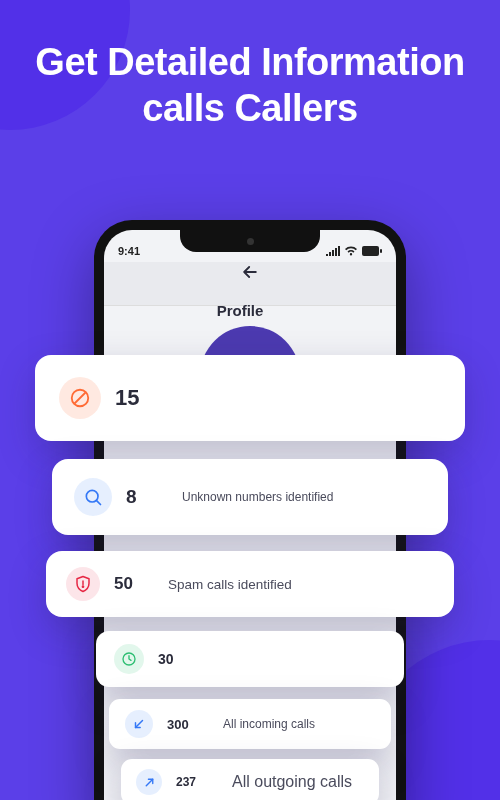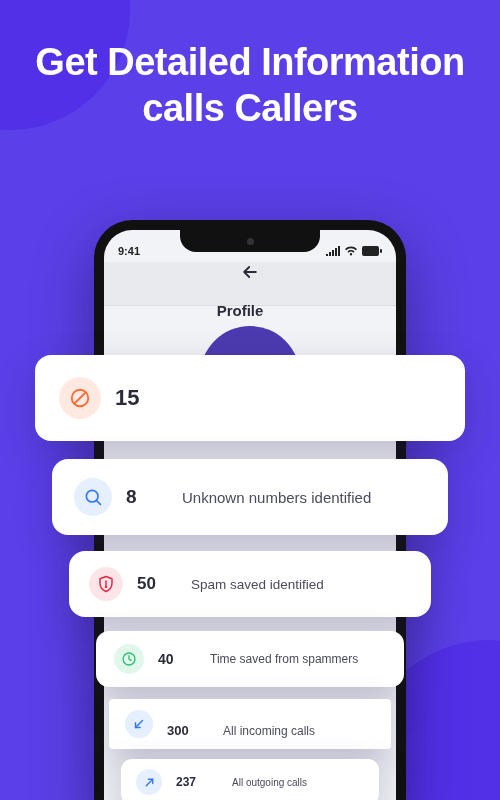--- a/index.html
+++ b/index.html
@@ -152,41 +152,41 @@
   .card .lbl { color: #4A4B5C; white-space: nowrap; }
 
   .c1 { width: 430px; padding: 22px 24px; margin-bottom: 18px; }
   .c1 .icon-wrap { width: 42px; height: 42px; background: rgba(255,107,53,0.15); }
   .c1 .val { font-size: 22px; width: 46px; }
   .c1 .lbl { font-size: 17px; }
 
   .c2 { width: 396px; padding: 19px 22px; margin-bottom: 16px; }
   .c2 .icon-wrap { width: 38px; height: 38px; background: rgba(52,120,246,0.12); }
   .c2 .val { font-size: 19px; width: 42px; }
-  .c2 .lbl { font-size: 15px; }
-
-  .c3 { width: 362px; padding: 16px 20px; margin-bottom: 14px; }
+  .c2 .lbl { font-size: 12px; }
+
+  .c3 { width: 408px; padding: 16px 20px; margin-bottom: 14px; }
   .c3 .icon-wrap { width: 34px; height: 34px; background: rgba(230,40,70,0.12); }
   .c3 .val { font-size: 17px; width: 40px; }
   .c3 .lbl { font-size: 13.5px; }
 
   .c4 { width: 308px; padding: 13px 18px; margin-bottom: 12px; border-radius: 13px; }
   .c4 .icon-wrap { width: 30px; height: 30px; background: rgba(50,200,120,0.14); }
   .c4 .val { font-size: 14px; width: 38px; }
   .c4 .lbl { font-size: 12px; }
 
-  .c5 { width: 282px; padding: 11px 16px; margin-bottom: 10px; border-radius: 4px; align-items: flex-end; }
+  .c5 { width: 282px; padding: 11px 16px; margin-bottom: 10px; border-radius: 11px; }
   .c5 .icon-wrap { width: 28px; height: 28px; background: rgba(52,120,246,0.12); }
   .c5 .val { font-size: 13px; width: 42px; }
   .c5 .lbl { font-size: 12px; }
 
   .c6 { width: 258px; padding: 10px 15px; border-radius: 11px; }
   .c6 .icon-wrap { width: 26px; height: 26px; background: rgba(52,120,246,0.12); }
   .c6 .val { font-size: 12px; width: 42px; }
-  .c6 .lbl { font-size: 10px; }
+  .c6 .lbl { font-size: 16px; }
 </style>
 </head>
 <body>
 
 <div class="headline">Get Detailed Information calls Callers</div>
 
 <div class="phone">
   <div class="phone-screen">
     <div class="notch"></div>
     <div class="status-bar">
@@ -245,32 +245,31 @@
 
   <div class="card c3">
     <span class="icon-wrap">
       <svg width="18" height="18" viewBox="0 0 24 24" fill="none" stroke="#E62845" stroke-width="2" stroke-linecap="round" stroke-linejoin="round">
           <path d="M12 2l8 3v6c0 5-3.5 9-8 11-4.5-2-8-6-8-11V5z"></path>
           <line x1="12" y1="8" x2="12" y2="12.5"></line>
           <circle cx="12" cy="15.5" r="0.8" fill="#E62845"></circle>
         </svg>
     </span>
     <span class="val">50</span>
-    <span class="lbl">Spam saved identified</span>
+    <span class="lbl">Spam calls identified</span>
   </div>
 
   <div class="card c4">
     <span class="icon-wrap">
       <svg width="16" height="16" viewBox="0 0 24 24" fill="none" stroke="#2DBE72" stroke-width="2" stroke-linecap="round">
           <circle cx="12" cy="12" r="9"></circle>
           <path d="M12 7v5l3 2"></path>
         </svg>
     </span>
-    <span class="val">40</span>
-    <span class="lbl">Time saved from spammers</span>
+    <span class="val">30</span>
   </div>
 
   <div class="card c5">
     <span class="icon-wrap">
       <svg width="14" height="14" viewBox="0 0 24 24" fill="none" stroke="#3478F6" stroke-width="2.5" stroke-linecap="round" stroke-linejoin="round">
           <line x1="18" y1="6" x2="6" y2="18"></line>
           <polyline points="14 18 6 18 6 10"></polyline>
         </svg>
     </span>
     <span class="val">300</span>

